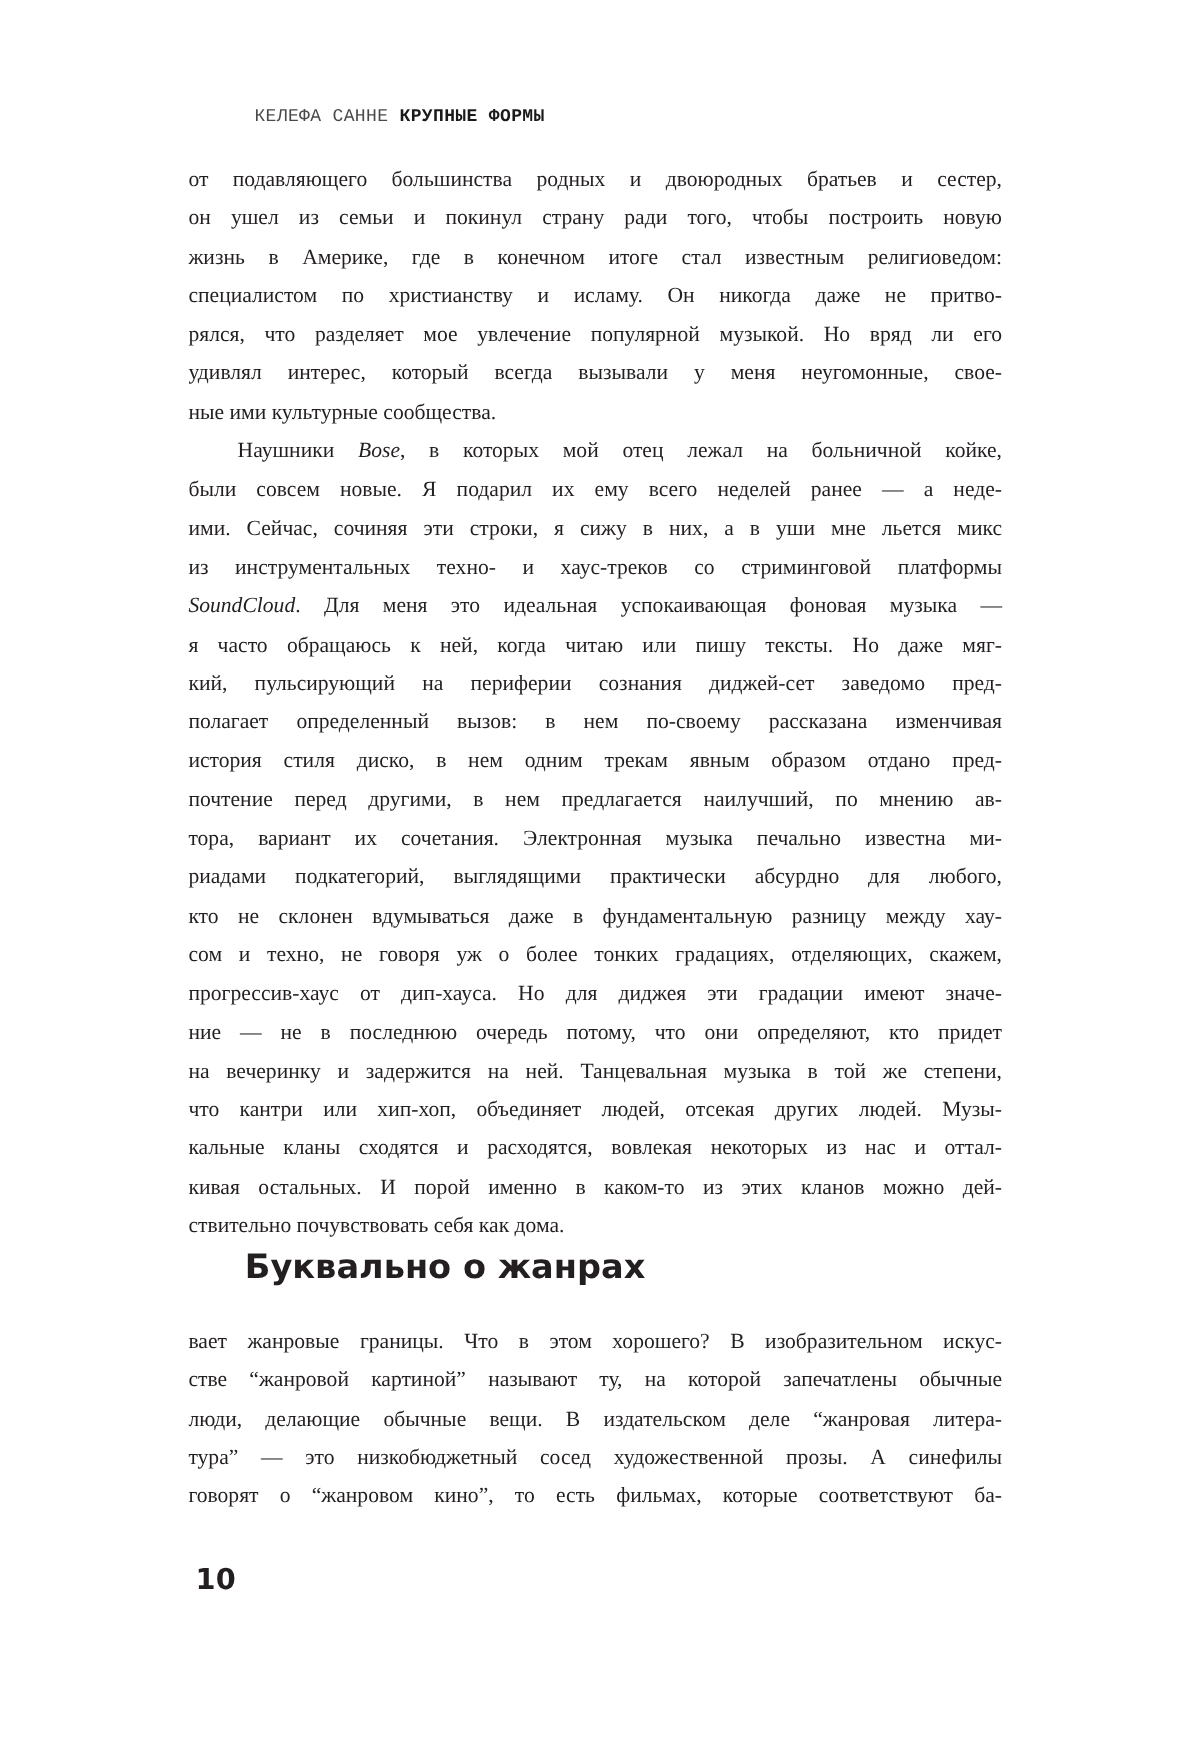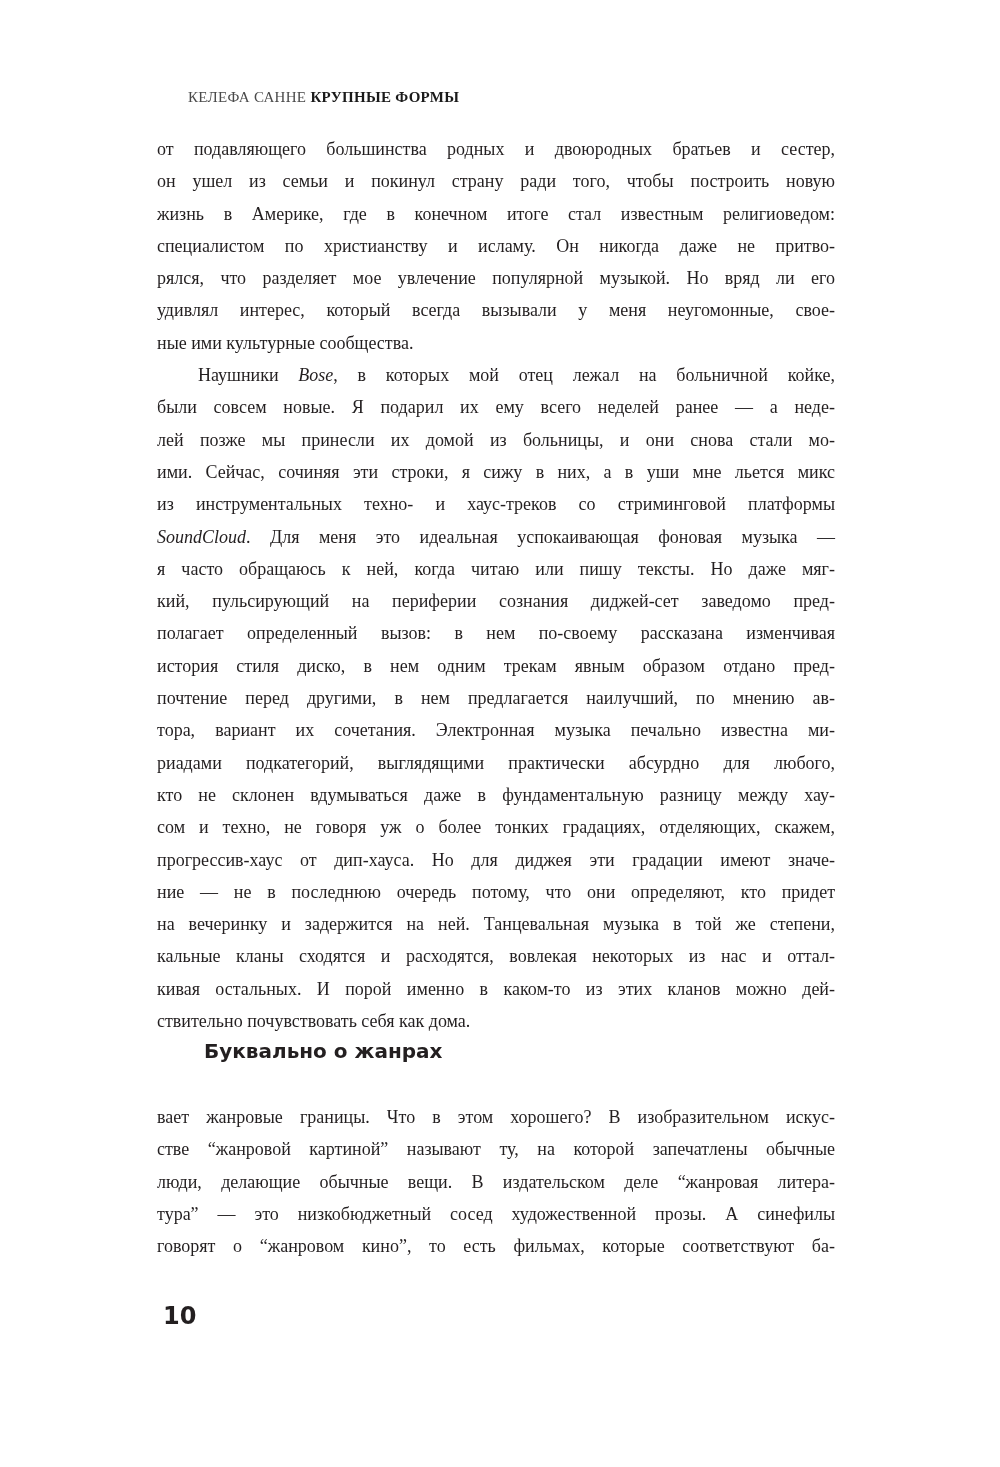--- a/index.html
+++ b/index.html
@@ -9,23 +9,23 @@
     }
     body {
       width: 1000px;
       height: 1467px;
       position: relative;
       overflow: hidden;
       color: #231f20;
     }
     .running-head {
       position: absolute;
-      left: 188px;
+      left: 212px;
       top: 89px;
-      font-family: Liberation Serif, serif;
+      font-family: Liberation Mono, monospace;
       font-size: 15px;
       letter-spacing: 0.3px;
       color: #3a3a3a;
       white-space: nowrap;
     }
     .running-head .author {
       font-weight: normal;
       color: #4a4a4a;
     }
     .running-head .book {
@@ -58,21 +58,21 @@
       font-style: italic;
     }
     #block1 { top: 133px; }
     #block2 { top: 1101px; }
     .section-heading {
       position: absolute;
       left: 204px;
       top: 1039px;
       font-family: "DejaVu Sans", sans-serif;
       font-weight: bold;
-      font-size: 20px;
+      font-size: 28px;
       color: #231f20;
       white-space: nowrap;
     }
     .page-number {
       position: absolute;
       left: 163px;
       top: 1302px;
       font-family: "DejaVu Sans", sans-serif;
       font-weight: bold;
       font-size: 24px;
@@ -95,36 +95,36 @@
     <span class="line">жизнь в Америке, где в конечном итоге стал известным религиоведом:</span>
     <span class="line">специалистом по христианству и исламу. Он никогда даже не притво-</span>
     <span class="line">рялся, что разделяет мое увлечение популярной музыкой. Но вряд ли его</span>
     <span class="line">удивлял интерес, который всегда вызывали у меня неугомонные, свое-</span>
     <span class="line last">ные ими культурные сообщества.</span>
   </div>
 
   <div>
     <span class="line indent"><span>Наушники </span><em>Bose</em><span>, в которых мой отец лежал на больничной койке,</span></span>
     <span class="line">были совсем новые. Я подарил их ему всего неделей ранее — а неде-</span>
-    <span class="line">лей позже мы принесли их домой из больницы, и они снова стали мо-</span>
     <span class="line">ими. Сейчас, сочиняя эти строки, я сижу в них, а в уши мне льется микс</span>
     <span class="line">из инструментальных техно- и хаус-треков со стриминговой платформы</span>
     <span class="line"><span></span><em>SoundCloud</em><span>. Для меня это идеальная успокаивающая фоновая музыка —</span></span>
     <span class="line">я часто обращаюсь к ней, когда читаю или пишу тексты. Но даже мяг-</span>
     <span class="line">кий, пульсирующий на периферии сознания диджей-сет заведомо пред-</span>
     <span class="line">полагает определенный вызов: в нем по-своему рассказана изменчивая</span>
     <span class="line">история стиля диско, в нем одним трекам явным образом отдано пред-</span>
     <span class="line">почтение перед другими, в нем предлагается наилучший, по мнению ав-</span>
     <span class="line">тора, вариант их сочетания. Электронная музыка печально известна ми-</span>
     <span class="line">риадами подкатегорий, выглядящими практически абсурдно для любого,</span>
     <span class="line">кто не склонен вдумываться даже в фундаментальную разницу между хау-</span>
     <span class="line">сом и техно, не говоря уж о более тонких градациях, отделяющих, скажем,</span>
     <span class="line">прогрессив-хаус от дип-хауса. Но для диджея эти градации имеют значе-</span>
     <span class="line">ние — не в последнюю очередь потому, что они определяют, кто придет</span>
     <span class="line">на вечеринку и задержится на ней. Танцевальная музыка в той же степени,</span>
+    <span class="line">что кантри или хип-хоп, объединяет людей, отсекая других людей. Музы-</span>
     <span class="line">кальные кланы сходятся и расходятся, вовлекая некоторых из нас и оттал-</span>
     <span class="line">кивая остальных. И порой именно в каком-то из этих кланов можно дей-</span>
     <span class="line last">ствительно почувствовать себя как дома.</span>
   </div>
 </div>
 
 <h2 class="section-heading" style="margin:0;">Буквально о жанрах</h2>
 
 <div class="text-block" id="block2">
   <div>

